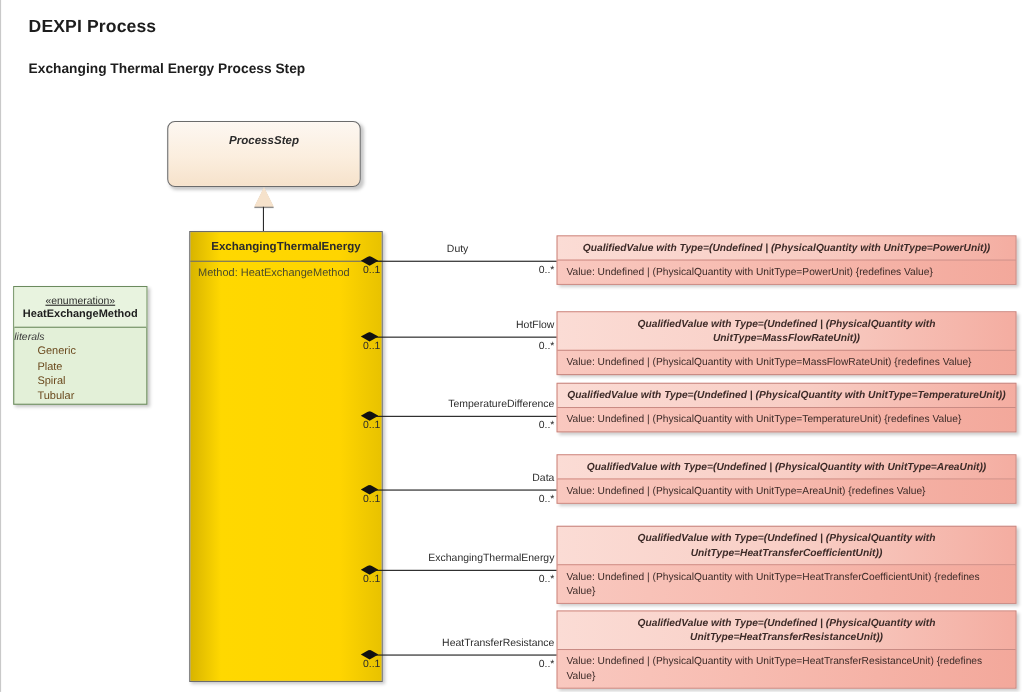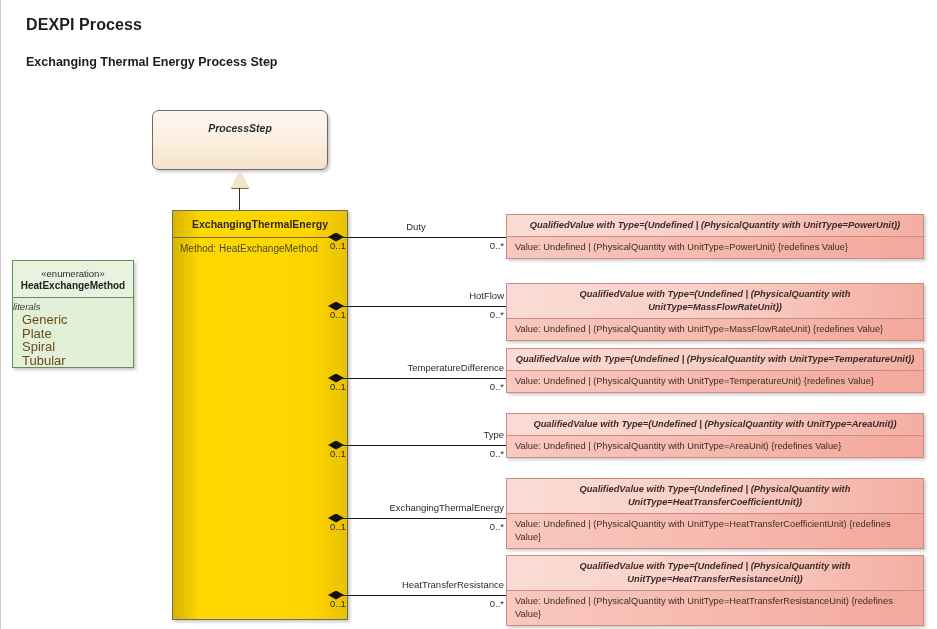--- a/index.html
+++ b/index.html
@@ -169,38 +169,39 @@
   }
   #enum-class .e-head {
     padding: 7px 4px 6px 4px;
     text-align: center;
     border-bottom: 1px solid #6b8a5e;
     background: #e8f3df;
   }
   #enum-class .e-stereo {
     font-size: 9.5px;
     color: #2b2b2b;
+    text-decoration: underline;
   }
   #enum-class .e-name {
     font-size: 10px;
     font-weight: bold;
     color: #1d1d1d;
     margin-top: 1px;
   }
   #enum-class .e-litlabel {
     text-align: left;
     font-size: 9.5px;
     font-style: italic;
     color: #3a3a3a;
     padding: 3px 0 2px 0;
   }
   #enum-class .e-lit {
-    font-size: 13px;
+    font-size: 10px;
     color: #6b4a1e;
-    padding: 0 0 1px 9px;
+    padding: 0 0 1px 21px;
     line-height: 12.5px;
   }
 
   
   .assoc {
     position: absolute;
     left: 327px;
   }
   .assoc .line {
     position: absolute;
@@ -338,21 +339,21 @@
   </div>
   <div class="qv" style="top:348px;">
     <div class="qv-title">QualifiedValue with Type=(Undefined | (PhysicalQuantity with UnitType=TemperatureUnit))</div>
     <div class="qv-body">Value: Undefined | (PhysicalQuantity with UnitType=TemperatureUnit) {redefines Value}</div>
   </div>
 
   <div class="assoc" style="top:445px; width:181px;">
     <div class="diamond"></div>
     <div class="line" style="width:169px;"></div>
     <div class="mult-src">0..1</div>
-    <div class="role" style="left:0px; width:176px;">Type</div>
+    <div class="role" style="left:0px; width:176px;">Data</div>
     <div class="mult-tgt" style="left:110px; width:66px;">0..*</div>
   </div>
   <div class="qv" style="top:413px;">
     <div class="qv-title">QualifiedValue with Type=(Undefined | (PhysicalQuantity with UnitType=AreaUnit))</div>
     <div class="qv-body">Value: Undefined | (PhysicalQuantity with UnitType=AreaUnit) {redefines Value}</div>
   </div>
 
   <div class="assoc" style="top:518px; width:181px;">
     <div class="diamond"></div>
     <div class="line" style="width:169px;"></div>

